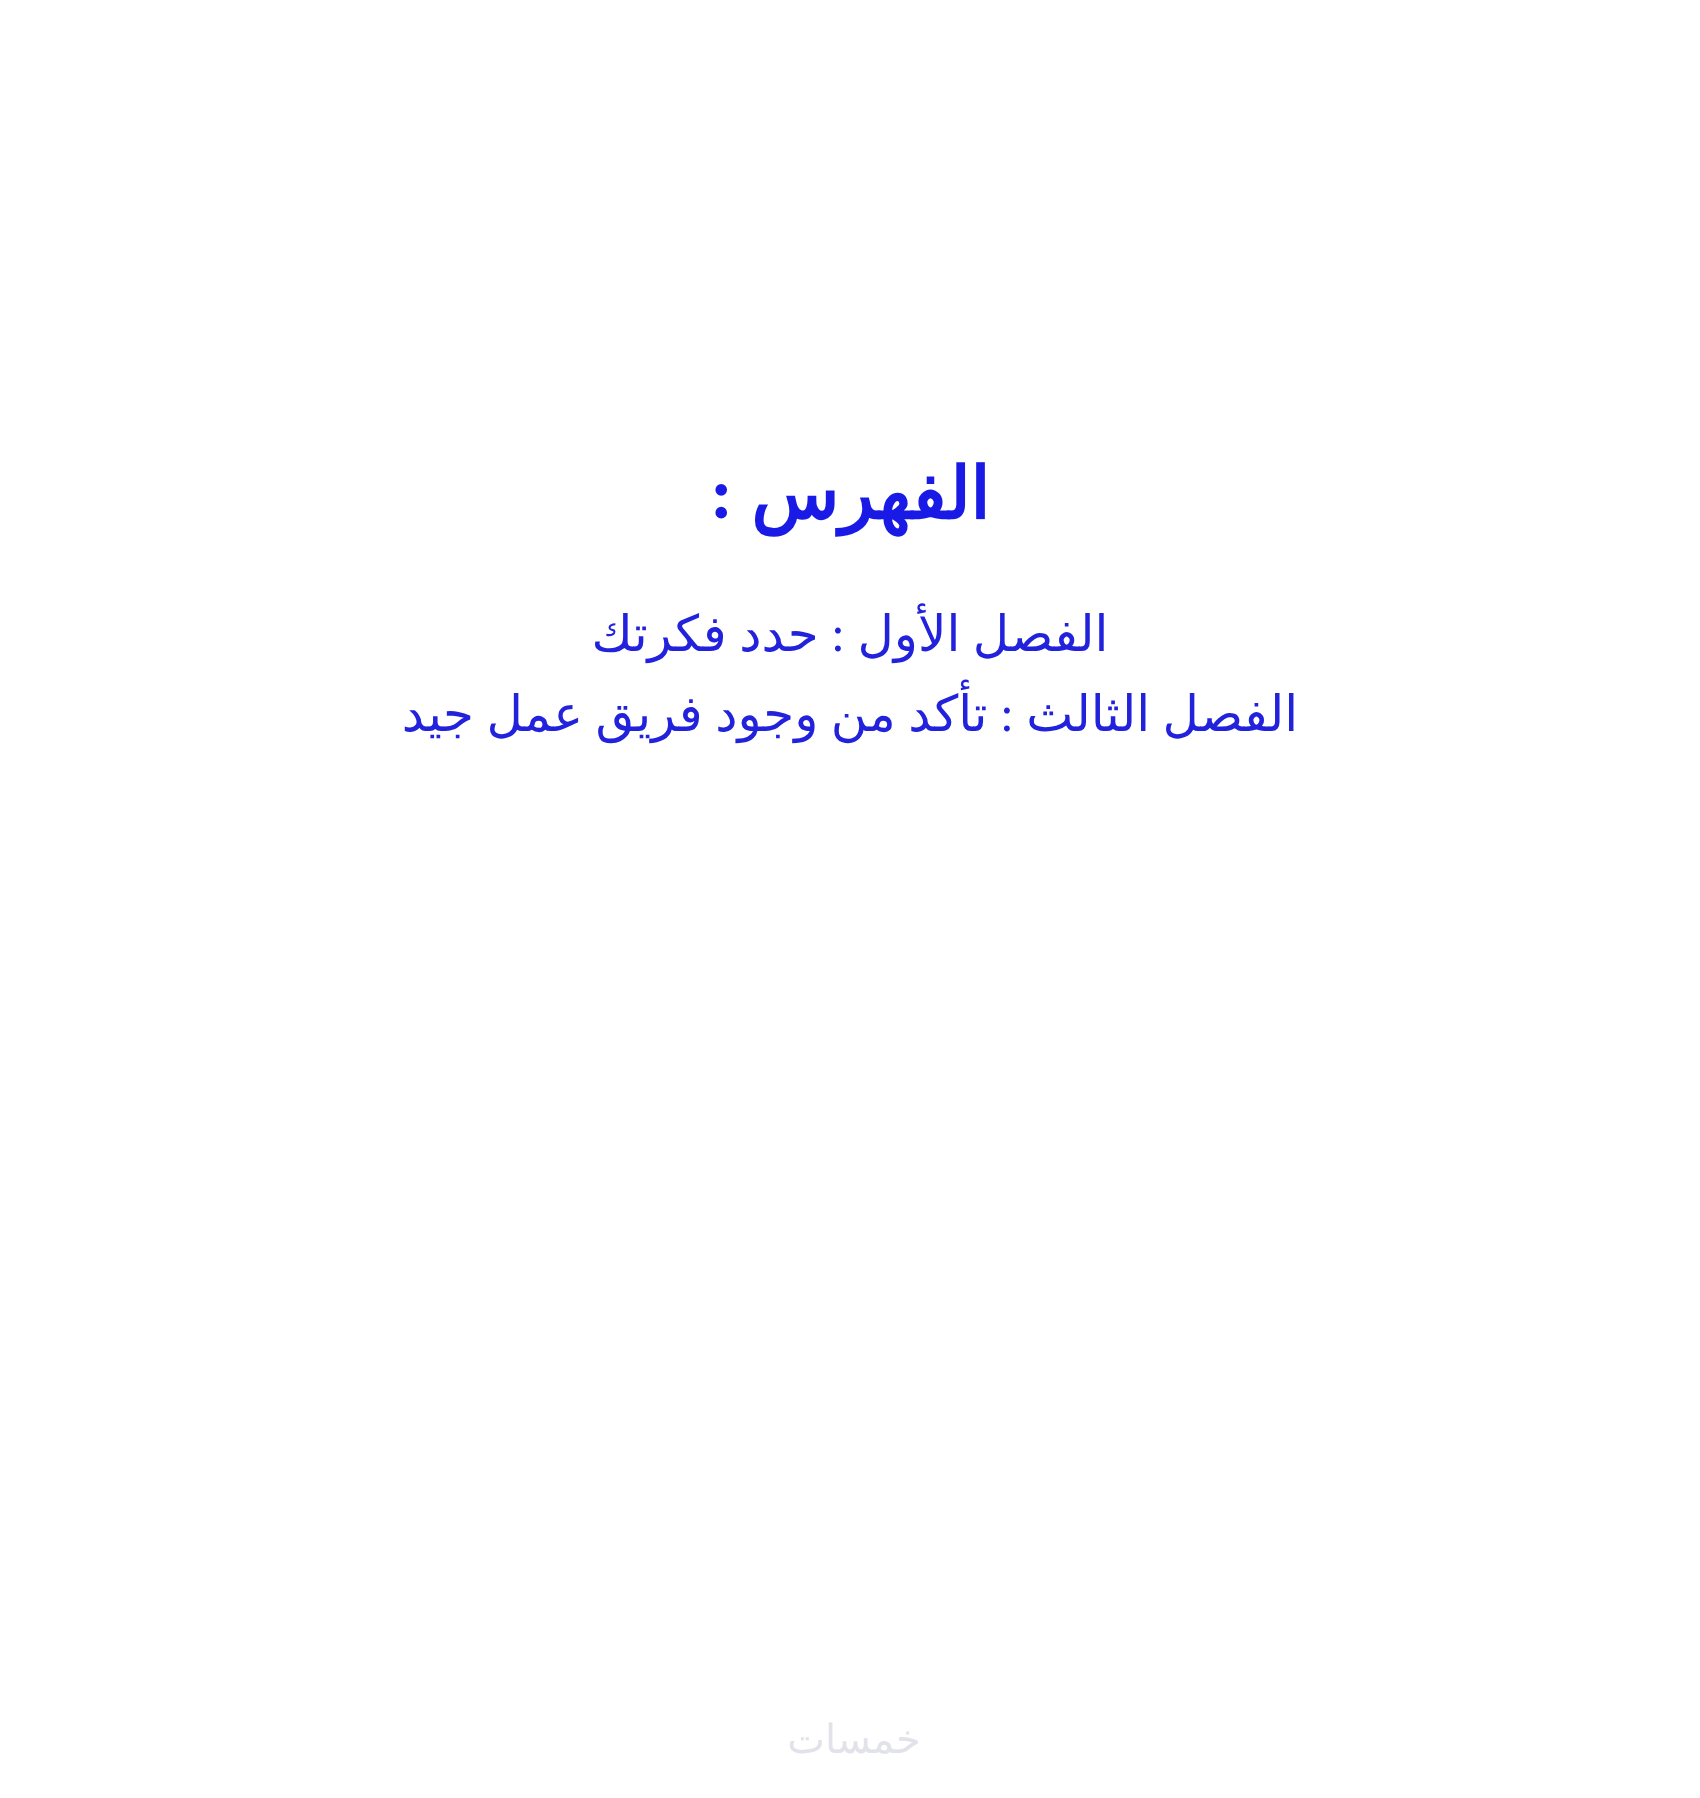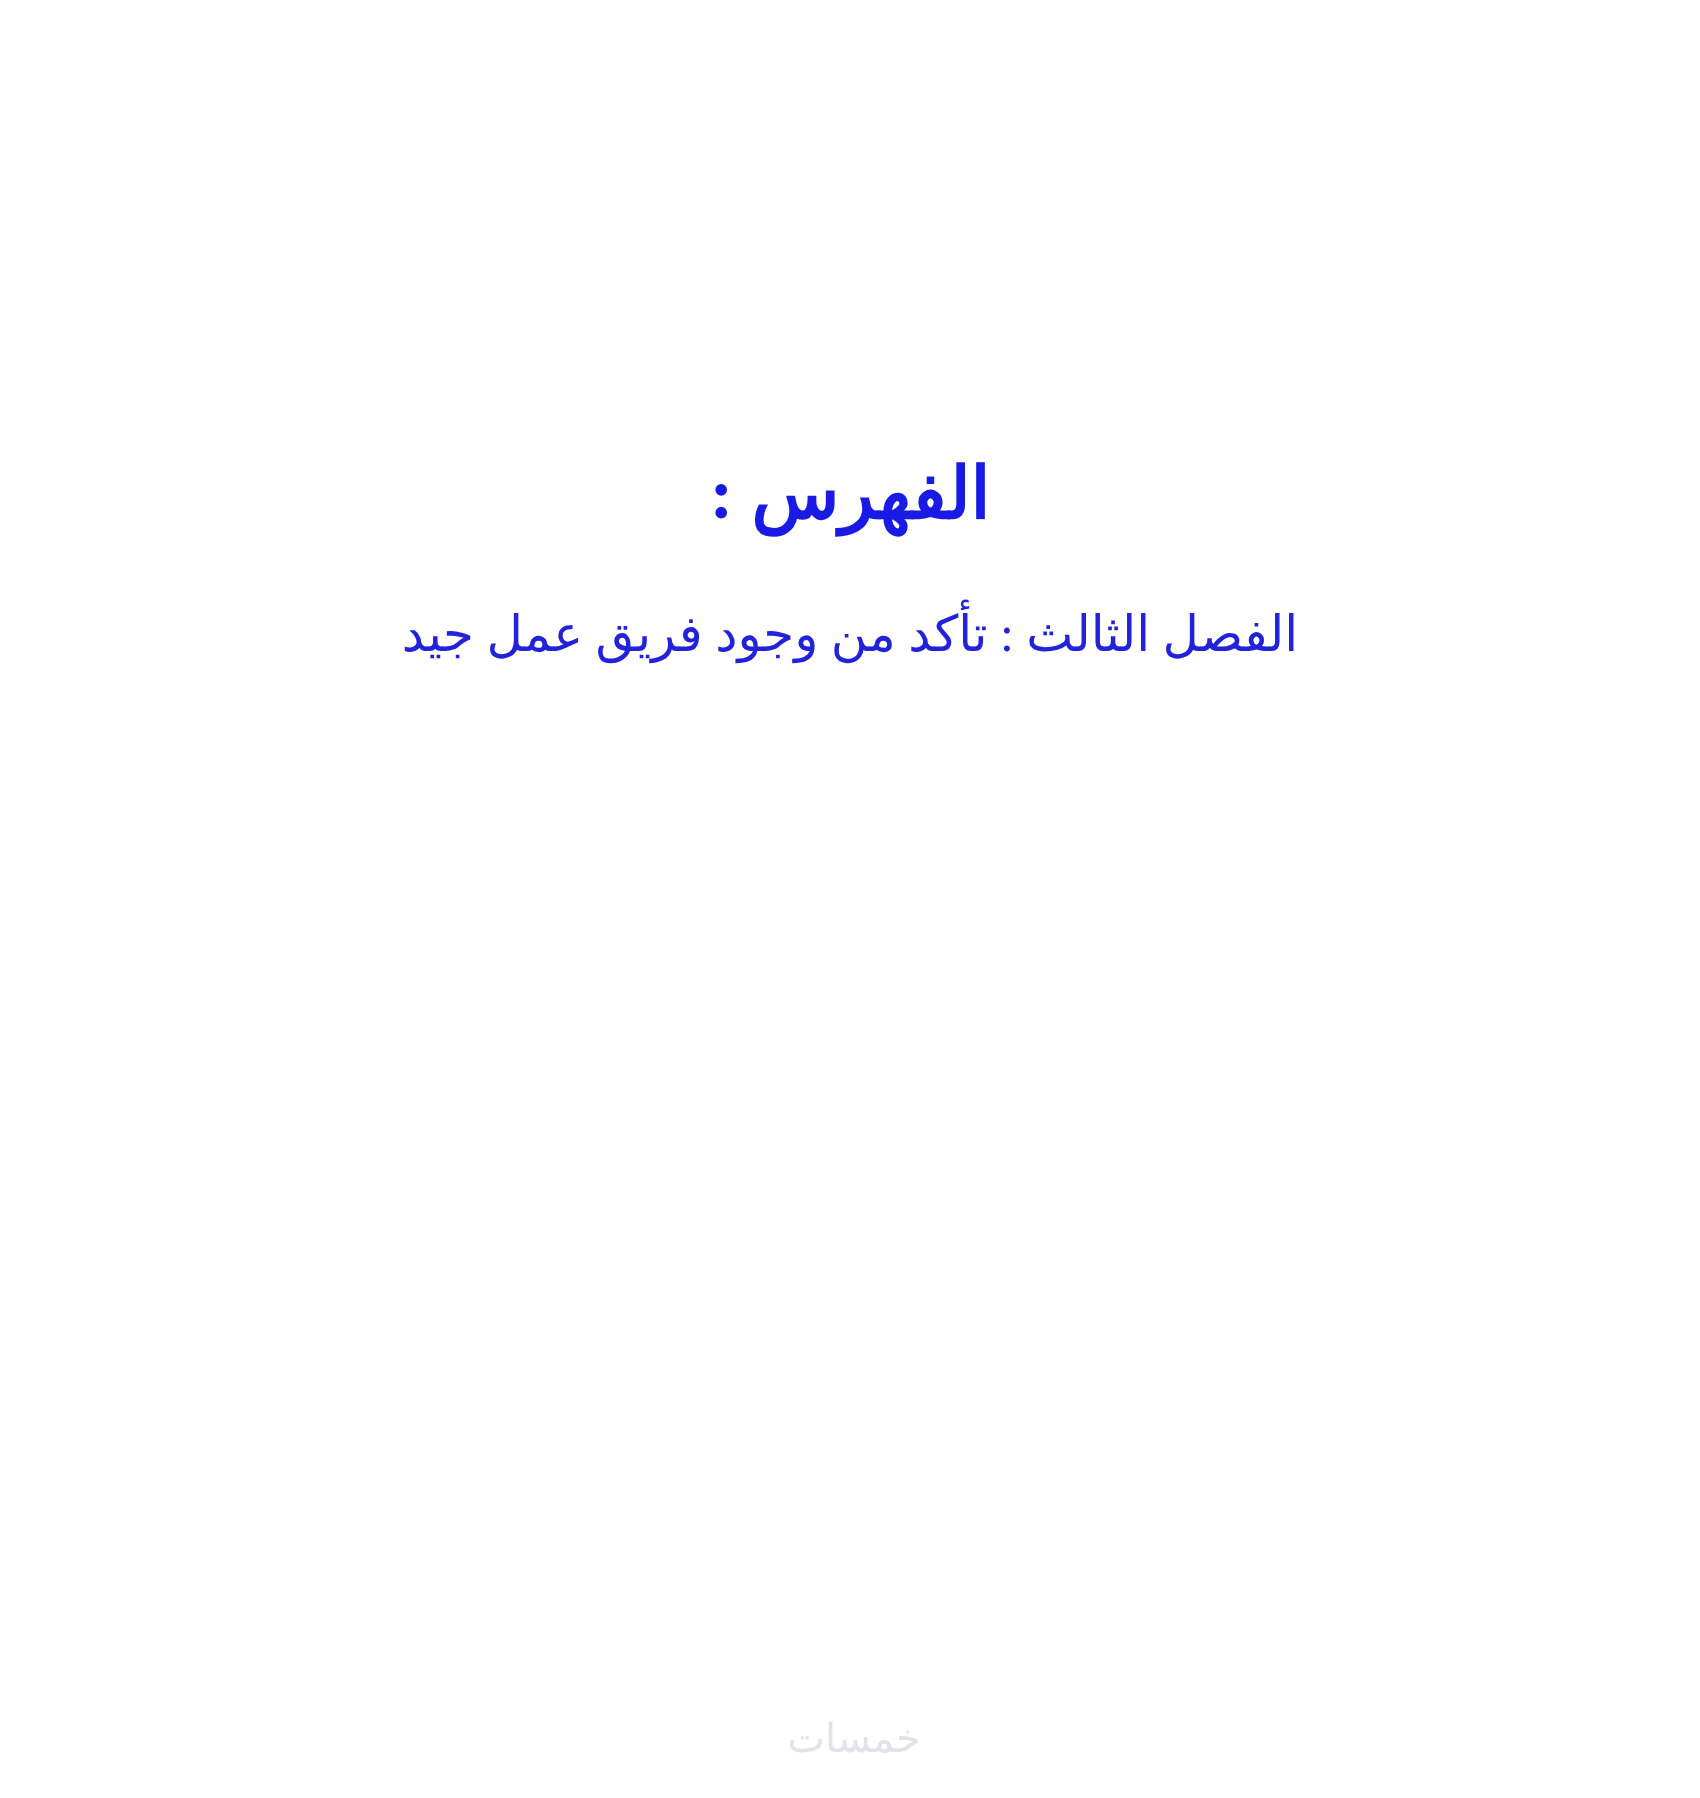--- a/index.html
+++ b/index.html
@@ -49,34 +49,35 @@
     padding: 2px 0;
   }
   .watermark {
     position: absolute;
     left: 8px;
     right: 0;
     bottom: 36px;
     text-align: center;
     color: #e2e2ea;
     font-size: 40px;
-    font-family: Liberation Serif, serif;
+    font-family: Liberation Sans, sans-serif;
     letter-spacing: 2px;
     direction: rtl;
     user-select: none;
   }
 </style>
 </head>
 <body>
 
 <div class="page">
   <div class="content">
 
     <div class="doc-title">الفهرس :</div>
 
     <div class="toc">
+      <div class="toc-item">الفصل الأول : حدد فكرتك</div>
       <div class="toc-item">الفصل الثالث :  تأكد من وجود فريق عمل جيد</div>
     </div>
 
   </div>
 
   <div class="watermark">خمسات</div>
 </div>
 
 </body></html>

